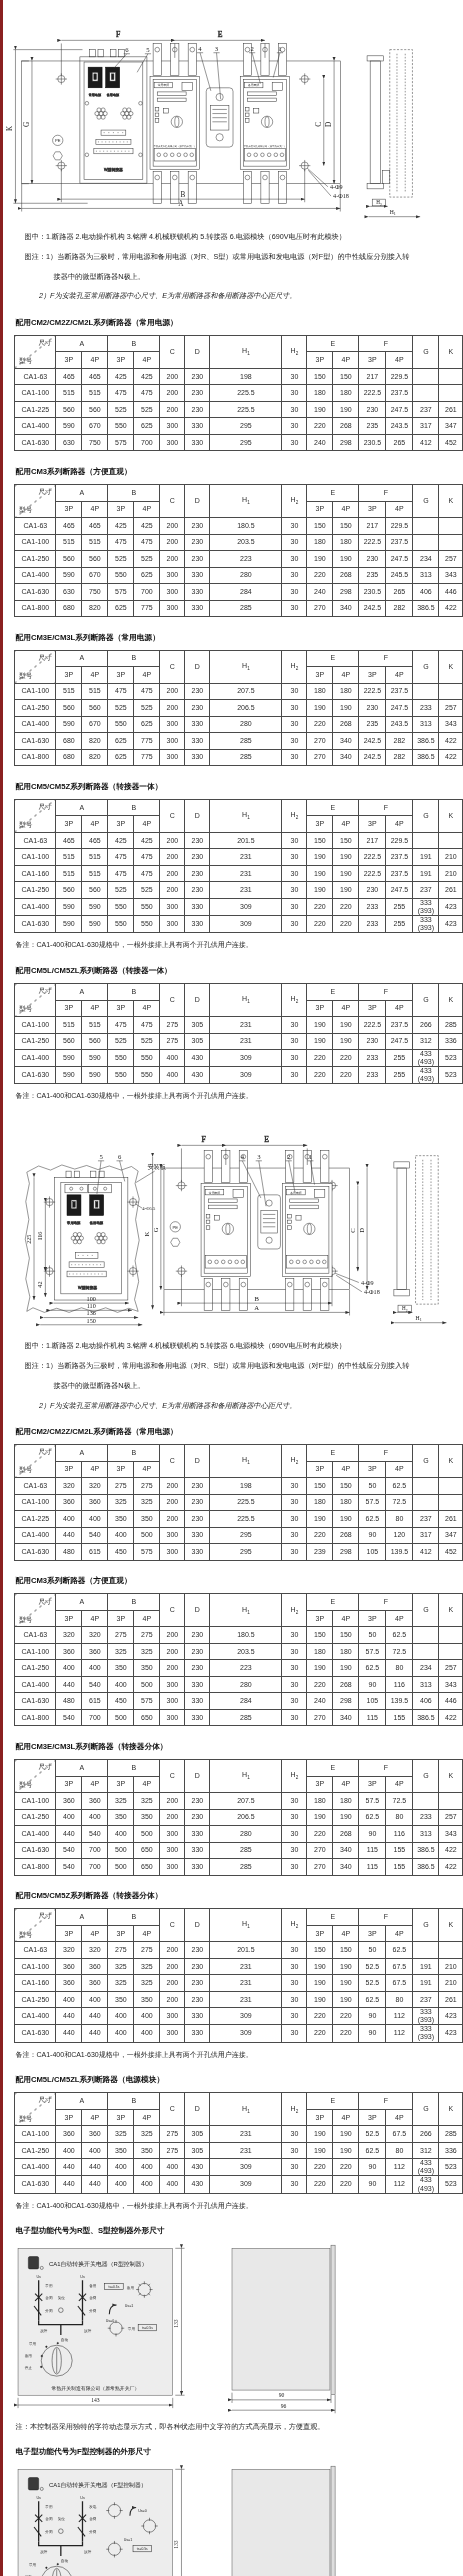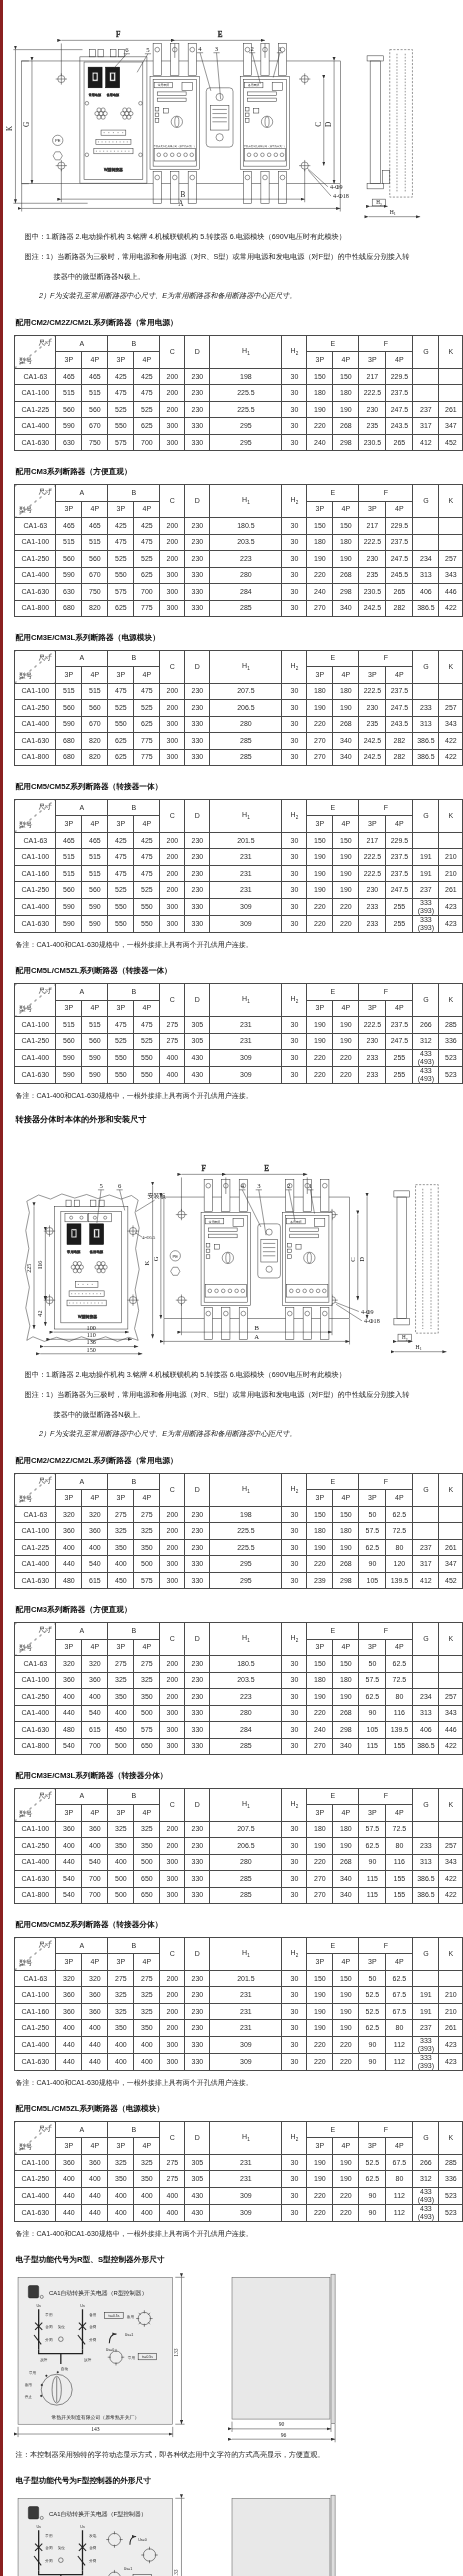--- a/index.html
+++ b/index.html
@@ -534,21 +534,21 @@
               <td>340</td>
               <td>242.5</td>
               <td>282</td>
               <td>386.5</td>
               <td>422</td>
             </tr>
           </tbody>
         </table>
       </div>
       <div class="tsec">
-        <h3>配用CM3E/CM3L系列断路器（电源模块）</h3>
+        <h3>配用CM3E/CM3L系列断路器（常用电源）</h3>
         <table class="tbl">
           <colgroup>
             <col style="width:41px">
             <col style="width:26px">
             <col style="width:26px">
             <col style="width:26px">
             <col style="width:26px">
             <col style="width:25px">
             <col style="width:25px">
             <col style="width:72px">
@@ -943,21 +943,20 @@
               <td>433
 (493)</td>
               <td>523</td>
             </tr>
           </tbody>
         </table>
         <p class="remark">备注：CA1-400和CA1-630规格中，一根外接排上具有两个开孔供用户连接。</p>
       </div>
     </div>
 
-  <h2 class="doc">转接器分体时本体的外形和安装尺寸</h2>
 
   <svg class="dg" width="464" height="231" viewBox="0 0 900 448">
 
     <g stroke="#333" fill="none">
       <path d="M52,138 L75,126 L98,134 L120,124 L145,132 L168,125 L190,133 L212,126 L235,134 L255,127 L268,136
                L262,160 L270,190 L263,230 L270,270 L262,310 L269,350 L261,385 L268,408
                L250,402 L228,410 L205,401 L182,409 L158,401 L134,410 L110,402 L86,410 L64,401 L52,408
                L58,380 L50,345 L57,305 L49,268 L56,230 L50,195 L57,160 Z"></path>
       <rect x="106" y="148" width="142" height="238"></rect>
       <rect x="118" y="158" width="118" height="216"></rect>

